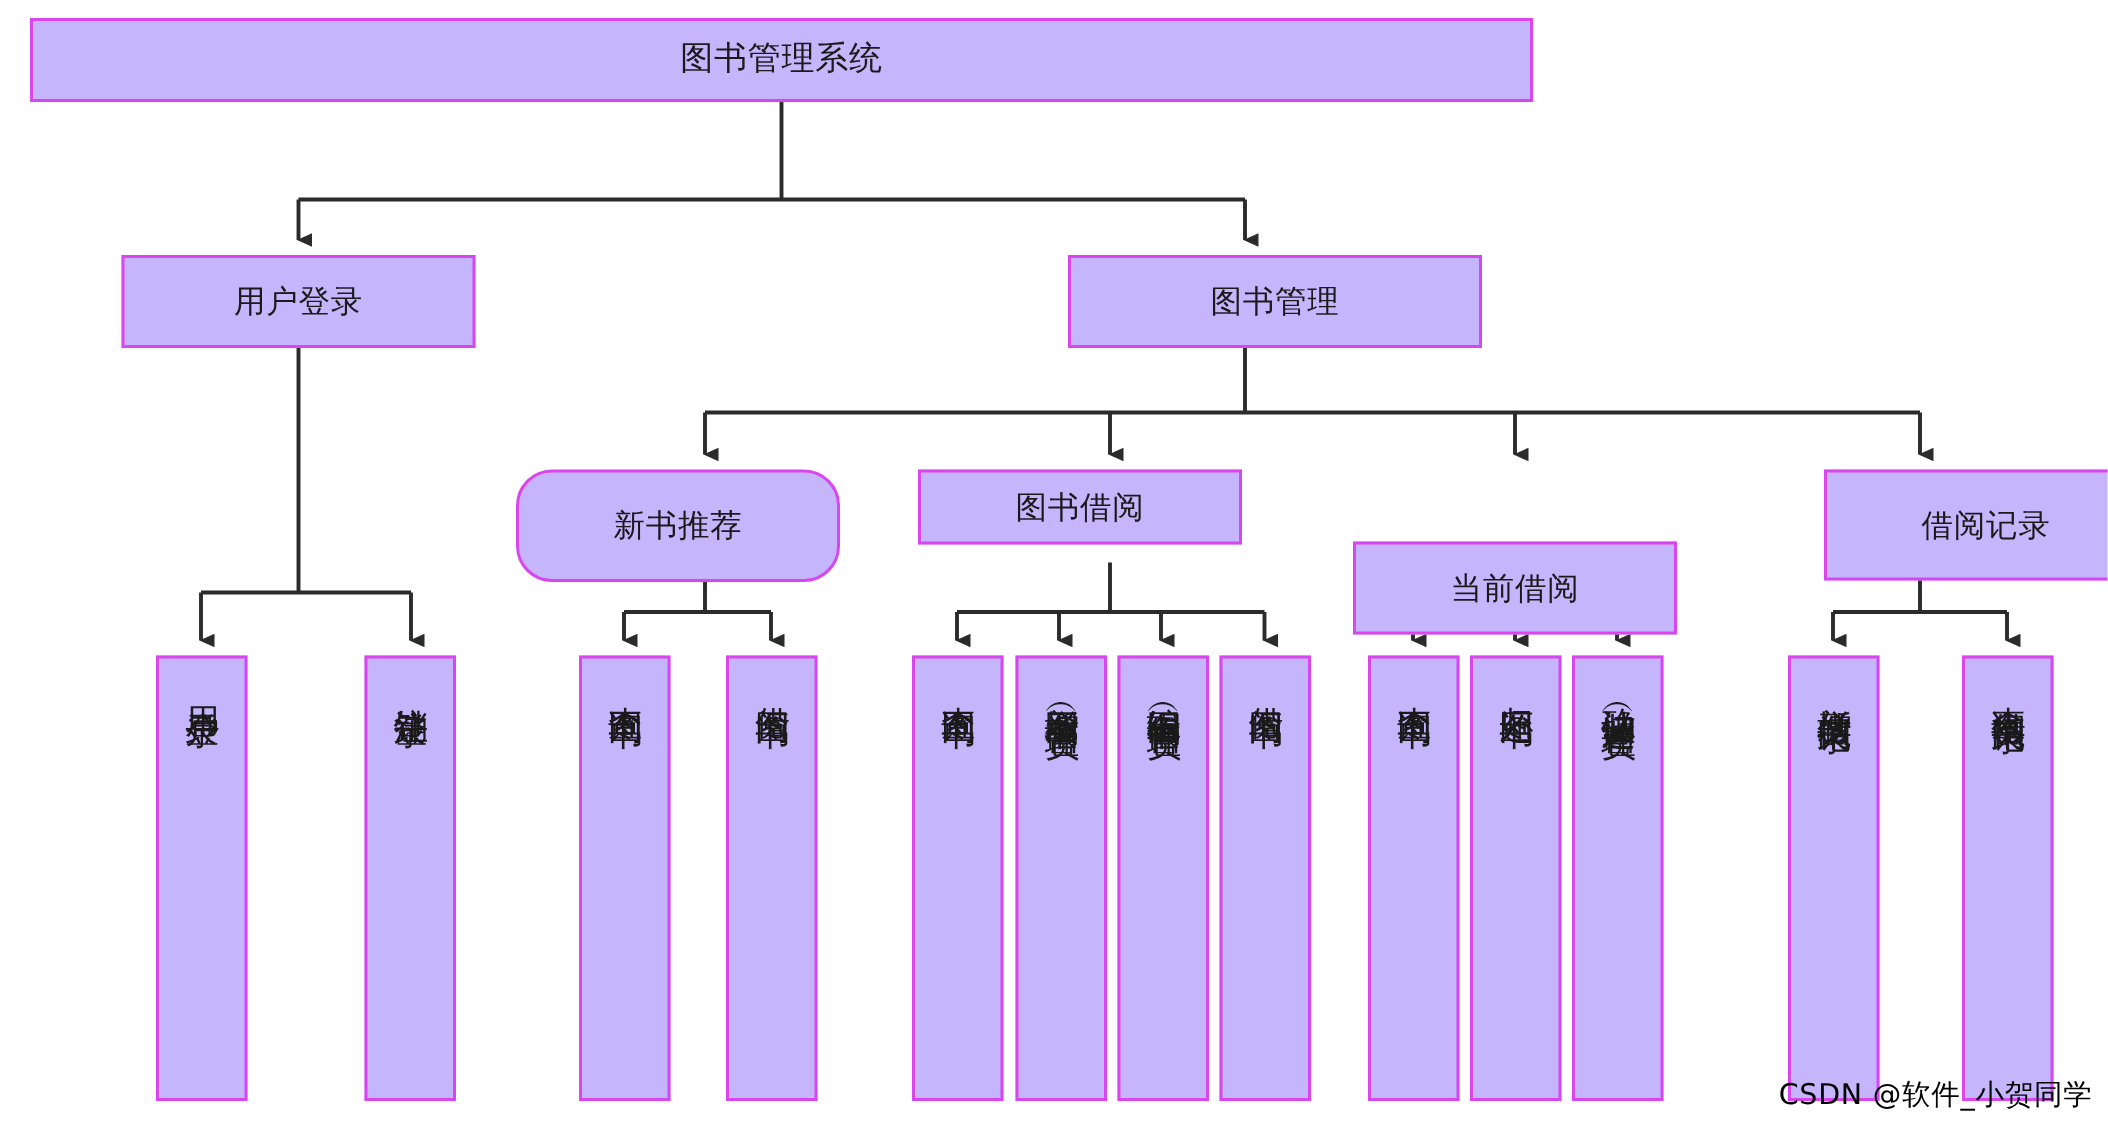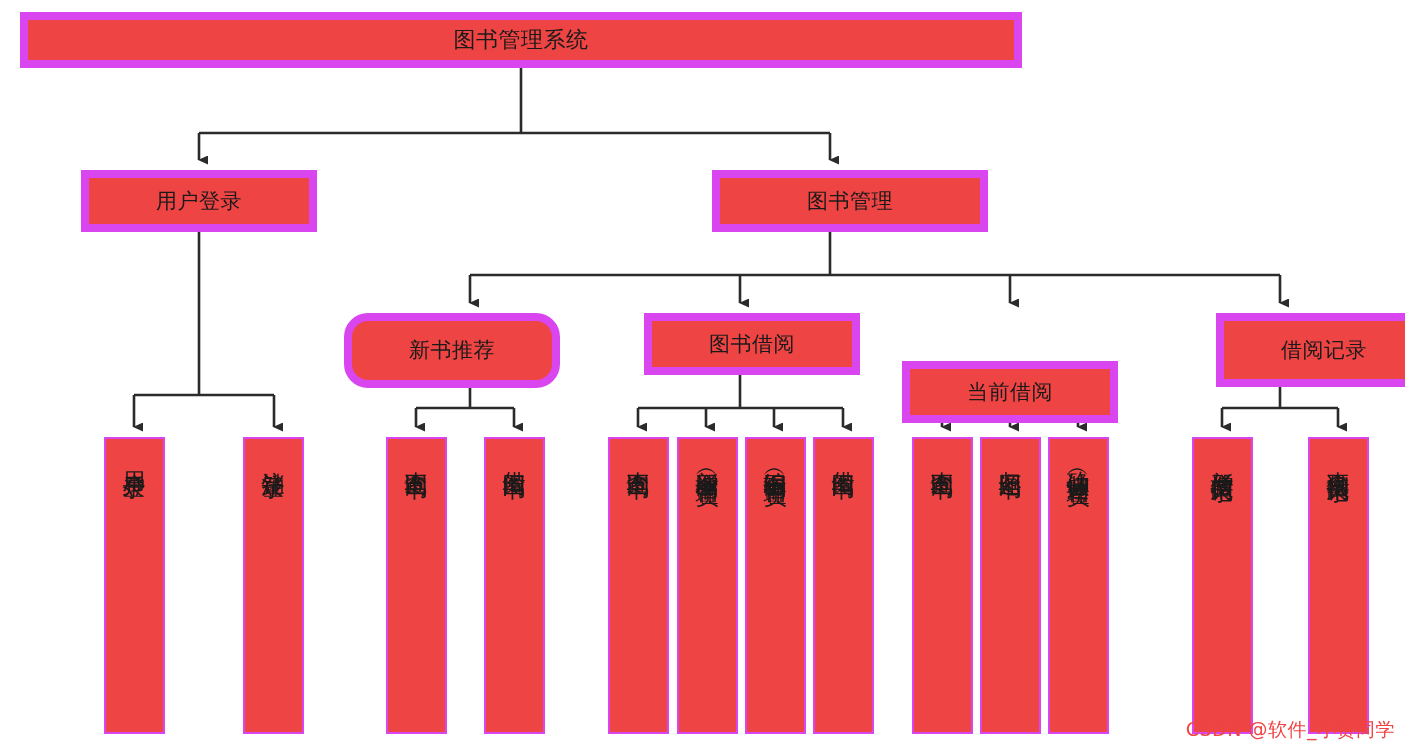--- a/index.html
+++ b/index.html
@@ -9,22 +9,22 @@
     font-family:"DejaVu Sans","Liberation Sans",sans-serif;
     overflow:hidden;
     position:relative;
   }
   #diagram-root{position:absolute;left:0;top:0;width:1405px;height:747px;}
   svg.connectors{position:absolute;left:0;top:0;width:1405px;height:747px;pointer-events:none;}
 
   .node{
     position:absolute;
     box-sizing:border-box;
-    background:#ef4444;
-    border:8px solid #d946ef;
+    background:#c4b5fd;
+    border:2px solid #d946ef;
     display:flex;
     align-items:center;
     justify-content:center;
     color:#1a1a1a;
   }
   .node .label{
     display:block;
     line-height:1.15;
     letter-spacing:0.5px;
     white-space:nowrap;
@@ -52,21 +52,21 @@
     text-align:left;
     white-space:normal;
     max-height:280px;
   }
 
   .watermark{
     position:absolute;
     right:10px;
     bottom:4px;
     font-size:19px;
-    color:#ef4444;
+    color:#000000;
     letter-spacing:0.5px;
     white-space:nowrap;
     pointer-events:none;
   }
 </style>
 </head>
 <body>
 
 <div id="diagram-root">
 
@@ -127,21 +127,21 @@
   <div class="node horiz" style="left:81px;top:170px;width:236px;height:62px;">
     <span class="label">用户登录</span>
   </div>
   <div class="node horiz" style="left:712px;top:170px;width:276px;height:62px;">
     <span class="label">图书管理</span>
   </div>
 
   <div class="node horiz" style="left:344px;top:313px;width:216px;height:75px;border-radius:24px;">
     <span class="label">新书推荐</span>
   </div>
-  <div class="node horiz" style="left:644px;top:313px;width:216px;height:62px;">
+  <div class="node horiz" style="left:612px;top:313px;width:216px;height:50px;">
     <span class="label">图书借阅</span>
   </div>
   <div class="node horiz" style="left:902px;top:313px;width:216px;height:62px;margin-top:48px;">
     <span class="label">当前借阅</span>
   </div>
   <div class="node horiz" style="left:1172px;top:313px;width:216px;height:74px;margin-left:44px;">
     <span class="label">借阅记录</span>
   </div>
 
   <div class="node leaf" style="left:104px;top:437px;width:61px;height:297px;">

